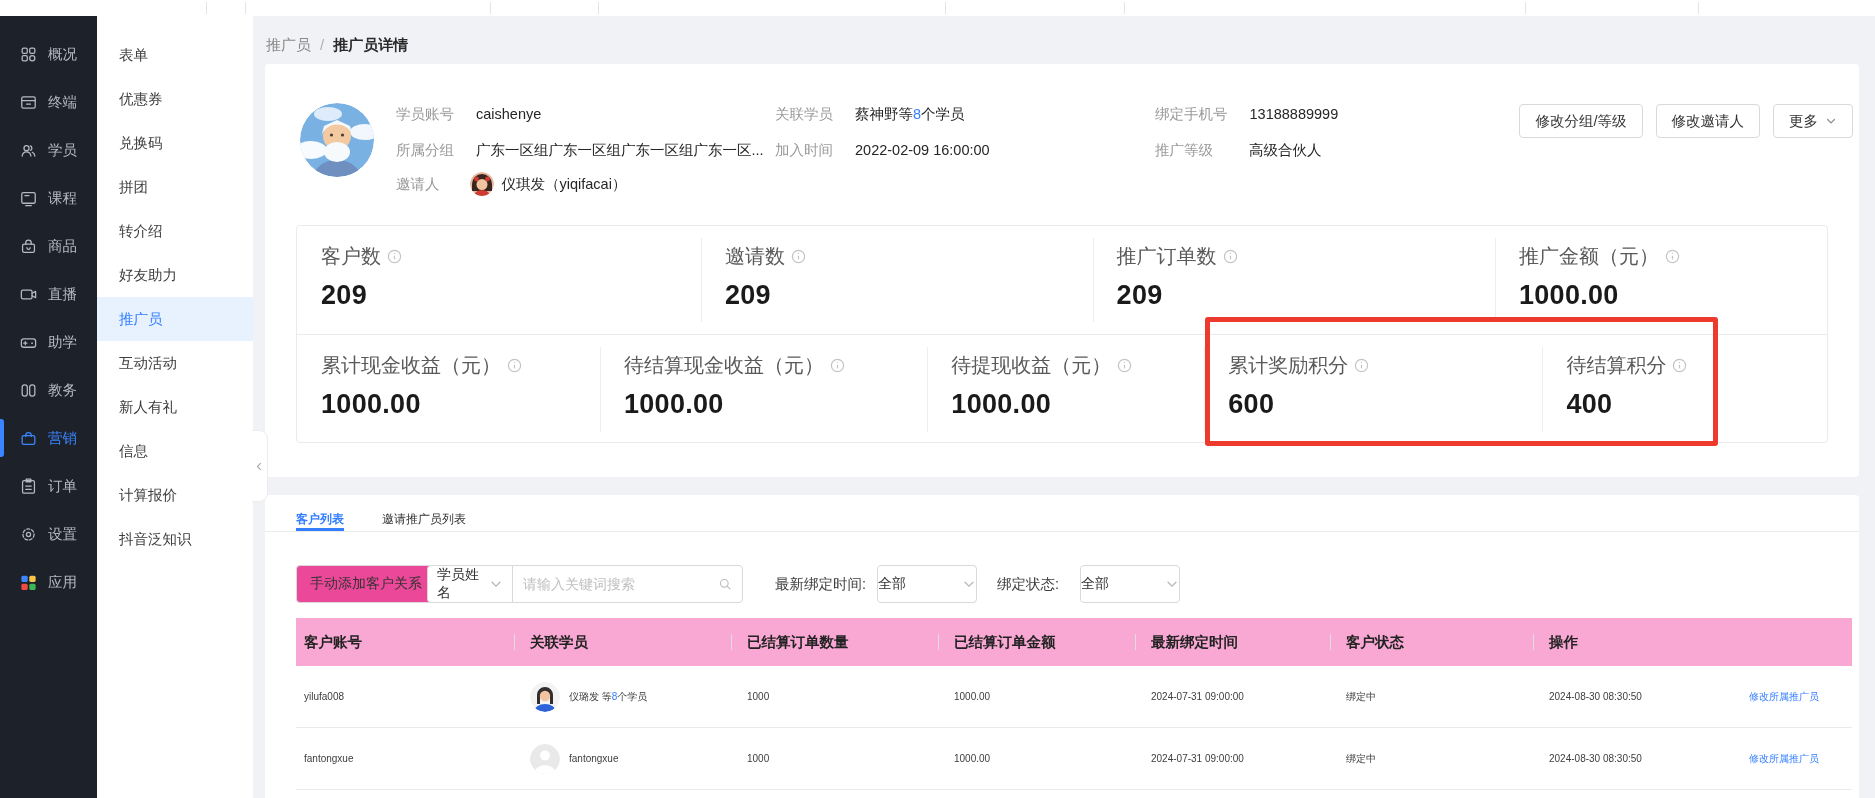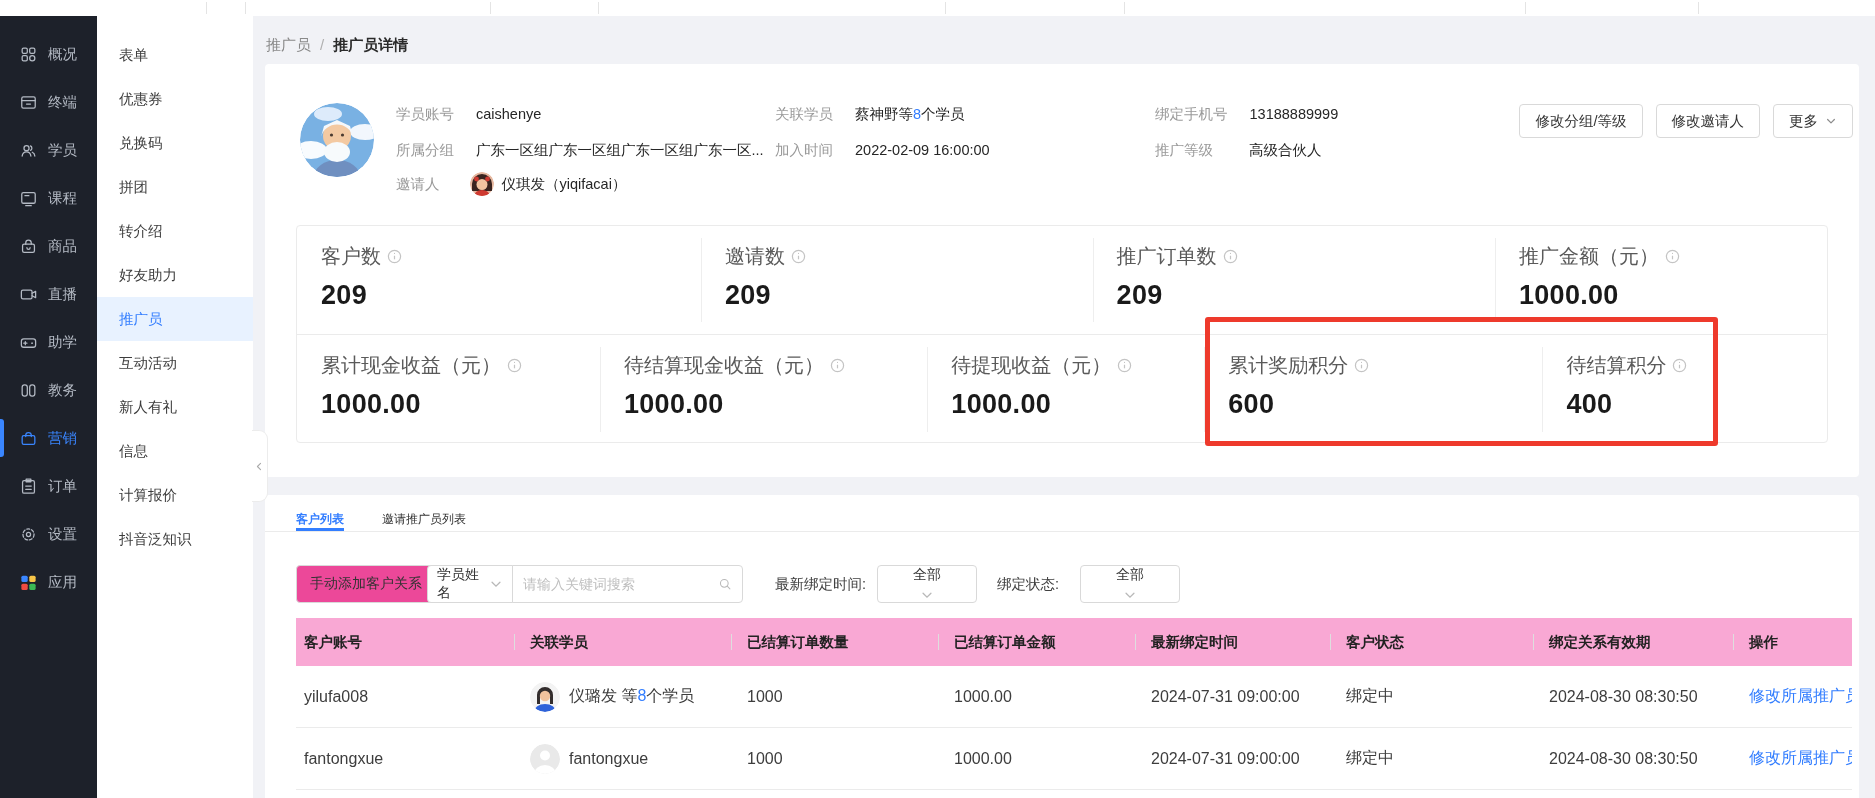--- a/index.html
+++ b/index.html
@@ -76,33 +76,33 @@
   .filterbar { position:absolute; left:31px; top:70px; height:38px; width:1540px; }
   .fb { position:absolute; top:0; height:38px; display:flex; align-items:center; }
   .add-btn { left:0; padding:0 13px; border:1px solid #d9d9d9; border-radius:4px; font-size:14px; color:#333; background:#ec4899; cursor:pointer; }
   .field-select { left:131px; width:86px; border:1px solid #d9d9d9; border-radius:4px 0 0 4px; padding:0 9px; justify-content:space-between; font-size:14px; color:#333; cursor:pointer; background:#fff; }
   .search-wrap { left:216px; width:231px; border:1px solid #d9d9d9; border-left:1px solid #d9d9d9; border-radius:0 4px 4px 0; background:#fff; padding:0 10px; }
   .search-wrap input { border:none; outline:none; flex:1; font-size:14px; color:#333; font-family:inherit; background:transparent; }
   .search-wrap input::placeholder { color:#bfbfbf; }
   .search-wrap svg, .select svg, .field-select svg { width:14px; height:14px; stroke:#b9b9b9; fill:none; stroke-width:1.5; stroke-linecap:round; flex:0 0 auto; }
   .flabel { font-size:14.5px; color:#404040; white-space:nowrap; }
   .flabel.t1 { left:479px; } .flabel.t2 { left:701px; }
-  .select { border:1px solid #d9d9d9; border-radius:4px; background:#fff; padding:0 28px; justify-content:space-between; font-size:14px; color:#333; cursor:pointer;flex-direction:column; }
+  .select { border:1px solid #d9d9d9; border-radius:4px; background:#fff; padding:0 0; justify-content:space-between; font-size:14px; color:#333; cursor:pointer; }
   .select.s1 { left:581px; width:100px; }
   .select.s2 { left:784px; width:100px; }
 
   
   .tablewrap { position:absolute; left:31px; top:123px; width:1556px; }
   .trow { display:grid; grid-template-columns:218px 217px 207px 197px 195px 203px 200px 119px; }
   .thead { background:#f9a8d4; height:48px; }
   .th { position:relative; display:flex; align-items:center; padding-left:16px; font-size:14.5px; font-weight:700; color:#222; white-space:nowrap; }
   .th:first-child { padding-left:8px; }
   .th + .th::before { content:""; position:absolute; left:0; top:16px; height:16px; width:1px; background:#dedede; }
   .tbody-row { height:62px; border-bottom:1px solid #ebebeb; }
-  .td { display:flex; align-items:center; padding-left:16px; font-size:16px; color:#3d3d3d; white-space:nowrap; overflow:hidden; }
+  .td { display:flex; align-items:center; padding-left:16px; font-size:10px; color:#3d3d3d; white-space:nowrap; overflow:hidden; }
   .td:first-child { padding-left:8px; }
   .td .avatar-row { width:30px; height:30px; border-radius:50%; margin-right:9px; flex:0 0 auto; }
   .link { color:#337eff; cursor:pointer; }
 </style>
 </head>
 <body>
 
 <div class="page">
 
   <div class="topstrip">
@@ -474,21 +474,20 @@
       </div>
 
       <div class="tablewrap">
         <div class="trow thead">
           <div class="th">客户账号</div>
           <div class="th">关联学员</div>
           <div class="th">已结算订单数量</div>
           <div class="th">已结算订单金额</div>
           <div class="th">最新绑定时间</div>
           <div class="th">客户状态</div>
-          <div class="th">绑定关系有效期</div>
           <div class="th">操作</div>
         </div>
 
         <div class="trow tbody-row">
           <div class="td">yilufa008</div>
           <div class="td">
             <svg class="avatar-row" viewBox="0 0 30 30">
               <defs>
                   <clipPath id="avc3">
                     <circle cx="15" cy="15" r="15"></circle>

